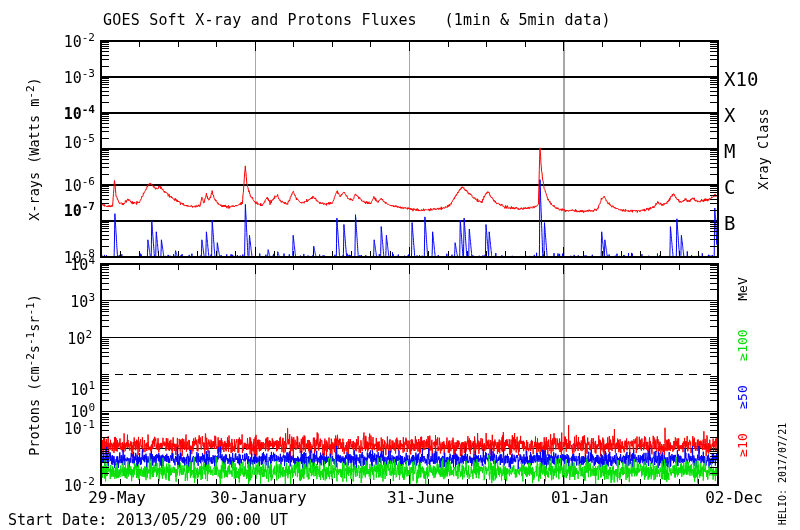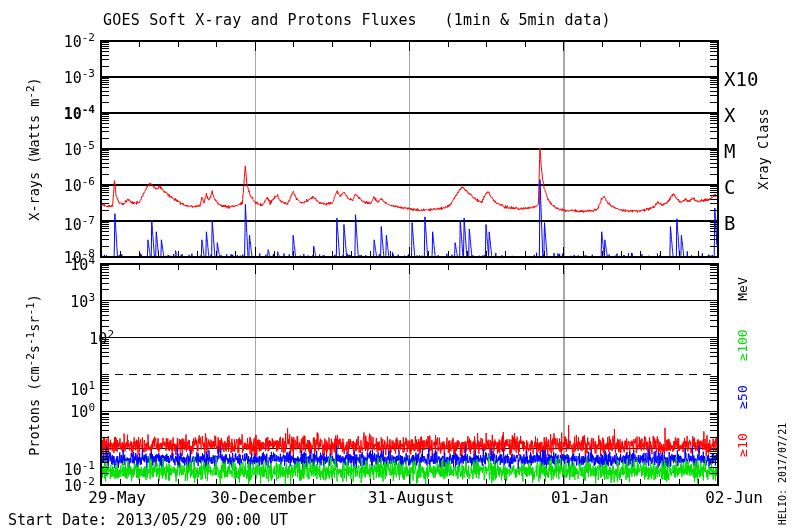--- a/index.html
+++ b/index.html
@@ -337,42 +337,42 @@
       <line x1="640.875" y1="265" x2="640.875" y2="270" stroke="#000000" stroke-width="1" shape-rendering="crispEdges"></line>
       <line x1="679.4375" y1="265" x2="679.4375" y2="270" stroke="#000000" stroke-width="1" shape-rendering="crispEdges"></line>
     </svg>
   <div id="labels">
     <div class="title" style="left:103px;top:11px;">GOES Soft X-ray and Protons Fluxes   (1min &amp; 5min data)</div>
     <div class="startdate" style="left:8px;top:511px;">Start Date: 2013/05/29 00:00 UT</div>
     <div class="vlabel credit" style="left:782px;top:474px;">HELIO: 2017/07/21</div>
   <div class="ytick" style="right:705px;top:31px;">10<sup>-2</sup></div>
       <div class="ytick" style="right:705px;top:67px;">10<sup>-3</sup></div>
       <div class="ytick" style="right:705px;top:103px;font-weight:bold;">10<sup>-4</sup></div>
-      <div class="ytick" style="right:705px;top:139px;">10<sup>-5</sup></div>
+      <div class="ytick" style="right:705px;top:132px;">10<sup>-5</sup></div>
       <div class="ytick" style="right:705px;top:175px;">10<sup>-6</sup></div>
-      <div class="ytick" style="right:705px;top:214px;">10<sup>-7</sup></div>
+      <div class="ytick" style="right:705px;top:200px;font-weight:bold;">10<sup>-7</sup></div>
       <div class="ytick" style="right:705px;top:247px;">10<sup>-8</sup></div>
       <div class="classlabel" style="left:724px;top:68px;">X10</div>
       <div class="classlabel" style="left:724px;top:104px;">X</div>
       <div class="classlabel" style="left:724px;top:140px;">M</div>
       <div class="classlabel" style="left:724px;top:176px;">C</div>
       <div class="classlabel" style="left:724px;top:212px;">B</div>
       <div class="vlabel axis-title" style="left:763px;top:149px;">Xray Class</div>
       <div class="vlabel axis-title" style="left:33px;top:149px;">X-rays (Watts m<sup>-2</sup>)</div>
       <div class="ytick" style="right:705px;top:254px;">10<sup>4</sup></div>
       <div class="ytick" style="right:705px;top:290.8333333333333px;">10<sup>3</sup></div>
-      <div class="ytick" style="right:686px;top:327.6666666666667px;text-align:center;">10<sup>2</sup></div>
+      <div class="ytick" style="right:708px;top:327.6666666666667px;text-align:center;">10<sup>2</sup></div>
       <div class="ytick" style="right:705px;top:379px;">10<sup>1</sup></div>
       <div class="ytick" style="right:705px;top:401.33333333333337px;">10<sup>0</sup></div>
-      <div class="ytick" style="right:705px;top:459px;">10<sup>-1</sup></div>
+      <div class="ytick" style="right:705px;top:418px;">10<sup>-1</sup></div>
       <div class="ytick" style="right:705px;top:475px;">10<sup>-2</sup></div>
       <div class="vlabel mev" style="left:742px;top:345.03333333333336px;color:#00e000;">≥100</div>
       <div class="vlabel mev" style="left:742px;top:397.3366666666667px;color:#0000ff;">≥50</div>
       <div class="vlabel mev" style="left:742px;top:445.22px;color:#ff0000;">≥10</div>
       <div class="vlabel mev" style="left:742px;top:289.0466666666667px;">MeV</div>
       <div class="vlabel axis-title" style="left:33px;top:374.5px;">Protons (cm<sup>-2</sup>s<sup>-1</sup>sr<sup>-1</sup>)</div>
       <div class="xtick" style="left:56px;top:488px;">29-May</div>
-      <div class="xtick" style="left:210.25px;top:488px;">30-December</div>
-      <div class="xtick" style="left:364.5px;top:488px;">31-August</div>
+      <div class="xtick" style="left:210.25px;top:488px;">30-January</div>
+      <div class="xtick" style="left:364.5px;top:488px;">31-June</div>
       <div class="xtick" style="left:518.75px;top:488px;">01-Jan</div>
-      <div class="xtick" style="left:673px;top:488px;">02-Jun</div>
+      <div class="xtick" style="left:673px;top:488px;">02-Dec</div>
     </div>
 </div>
 
 </body></html>

